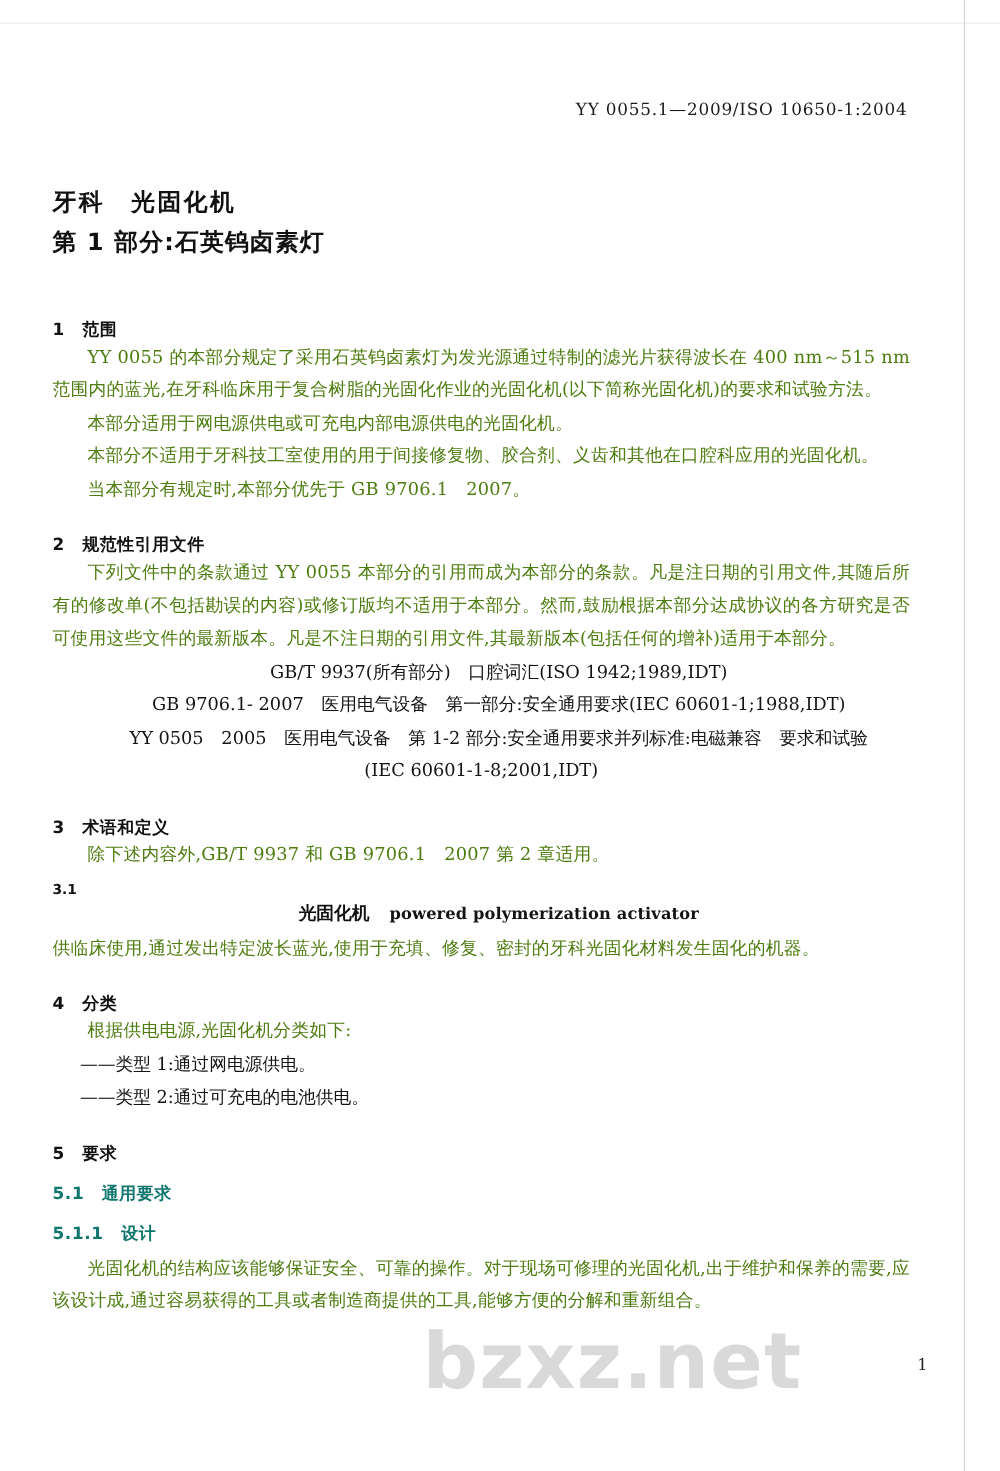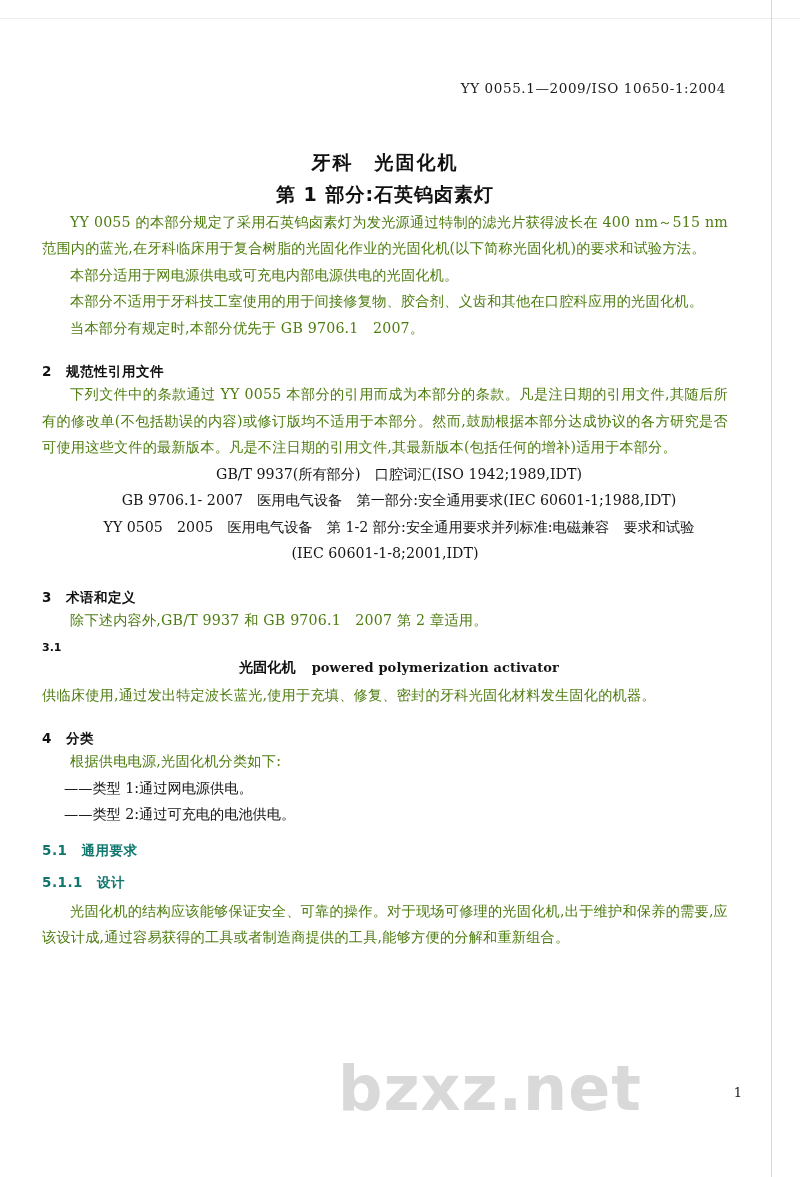--- a/index.html
+++ b/index.html
@@ -51,21 +51,20 @@
     font-family: "DejaVu Serif", "Liberation Serif", serif;
     font-size: 13.5px;
     letter-spacing: 0.6px;
     color: #1a1a1a;
     padding-right: 2px;
   }
 
   
   .title-block {
     margin-top: 52px;
-    text-align: center;
     font-family: "DejaVu Sans", "Liberation Sans", sans-serif;
     font-weight: bold;
     color: #111;
   }
   .title-line-1 {
     font-size: 19px;
     letter-spacing: 2px;
     line-height: 1.5;
   }
   .title-line-2 {
@@ -181,20 +180,21 @@
 
     <div class="doc-header">
       <span>YY  0055.1—2009/ISO 10650-1:2004</span>
     </div>
 
     <div class="title-block">
       <div class="title-line-1">牙科　光固化机</div>
       <div class="title-line-2">第 1 部分:石英钨卤素灯</div>
     </div>
 
+    <div class="sec-head sec-1">1　范围</div>
     <p class="para indent first-para">YY 0055 的本部分规定了采用石英钨卤素灯为发光源通过特制的滤光片获得波长在 400 nm～515 nm 范围内的蓝光,在牙科临床用于复合树脂的光固化作业的光固化机(以下简称光固化机)的要求和试验方法。</p>
     <p class="para indent">本部分适用于网电源供电或可充电内部电源供电的光固化机。</p>
     <p class="para indent">本部分不适用于牙科技工室使用的用于间接修复物、胶合剂、义齿和其他在口腔科应用的光固化机。</p>
     <p class="para indent">当本部分有规定时,本部分优先于 GB 9706.1　2007。</p>
 
     <div class="sec-head sec-n">2　规范性引用文件</div>
     <p class="para indent first-para">下列文件中的条款通过 YY 0055 本部分的引用而成为本部分的条款。凡是注日期的引用文件,其随后所有的修改单(不包括勘误的内容)或修订版均不适用于本部分。然而,鼓励根据本部分达成协议的各方研究是否可使用这些文件的最新版本。凡是不注日期的引用文件,其最新版本(包括任何的增补)适用于本部分。</p>
     <div class="ref-line mono-ref">GB/T 9937(所有部分)　口腔词汇(ISO 1942;1989,IDT)</div>
     <div class="ref-line mono-ref">GB 9706.1- 2007　医用电气设备　第一部分:安全通用要求(IEC 60601-1;1988,IDT)</div>
     <div class="ref-line mono-ref">YY 0505　2005　医用电气设备　第 1-2 部分:安全通用要求并列标准:电磁兼容　要求和试验</div>
@@ -206,20 +206,21 @@
     <div class="ref-line cont" style="text-indent:28px;">
       <span class="term-name">光固化机</span><span class="term-en">powered polymerization activator</span>
     </div>
     <p class="para noindent">供临床使用,通过发出特定波长蓝光,使用于充填、修复、密封的牙科光固化材料发生固化的机器。</p>
 
     <div class="sec-head sec-n">4　分类</div>
     <p class="para indent first-para">根据供电电源,光固化机分类如下:</p>
     <div class="list-item">——类型 1:通过网电源供电。</div>
     <div class="list-item">——类型 2:通过可充电的电池供电。</div>
 
+    <div class="sec-head sec-n">5　要求</div>
     <div class="sec-sub">5.1　通用要求</div>
     <div class="sec-sub">5.1.1　设计</div>
     <p class="para indent" style="margin-top:6px;">光固化机的结构应该能够保证安全、可靠的操作。对于现场可修理的光固化机,出于维护和保养的需要,应该设计成,通过容易获得的工具或者制造商提供的工具,能够方便的分解和重新组合。</p>
 
   </div>
 
   <div class="watermark">bzxz.net</div>
   <div class="page-number">1</div>
 
 </div>

